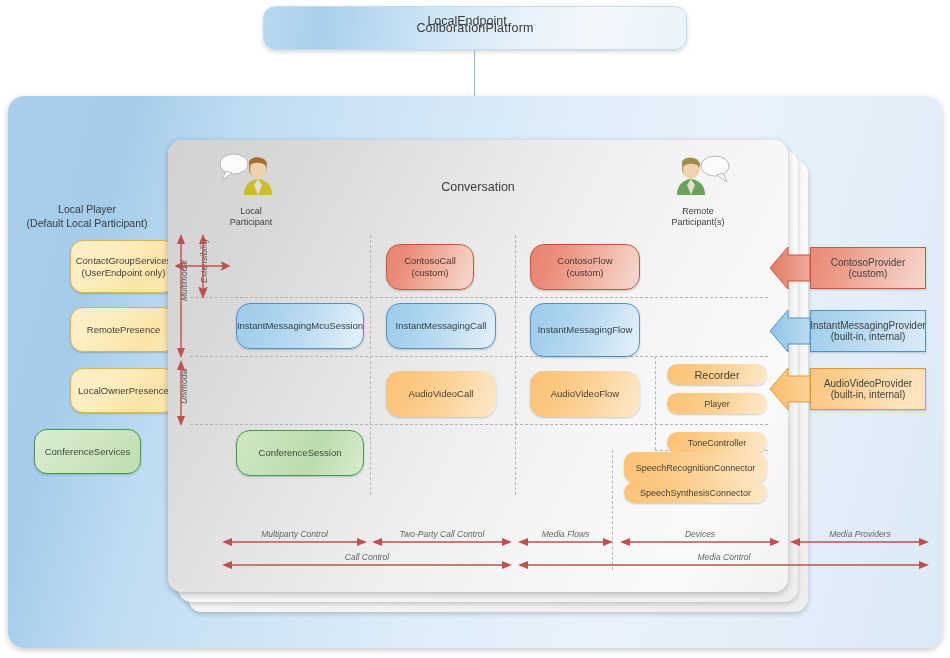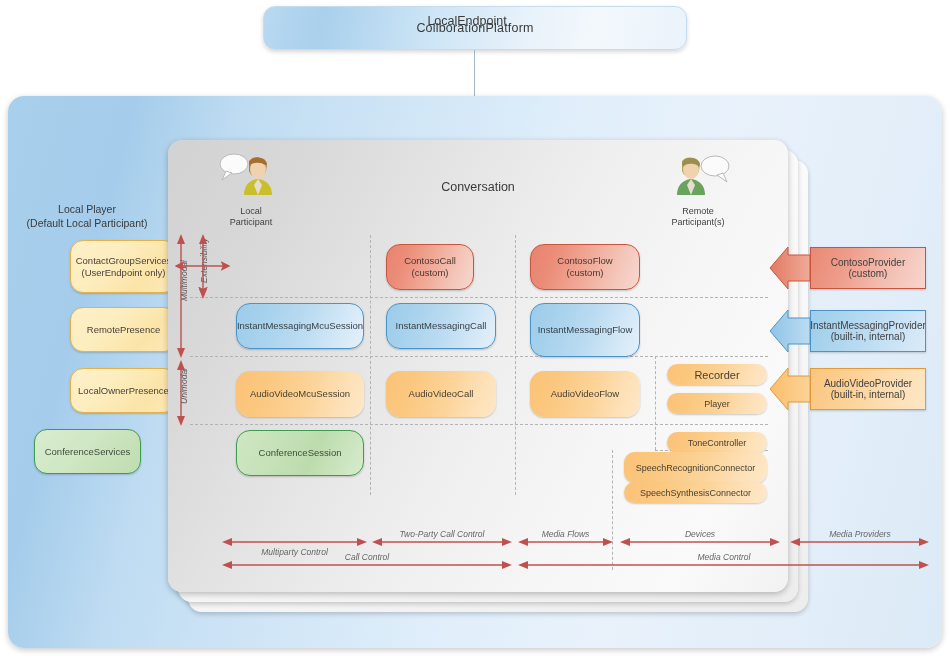--- a/index.html
+++ b/index.html
@@ -240,23 +240,20 @@
     <div class="node n-blue" style="left:68px; top:163px; width:128px; height:46px;">
       <div>InstantMessagingMcuSession</div>
     </div>
     <div class="node n-blue" style="left:218px; top:163px; width:110px; height:46px;">
       <div>InstantMessagingCall</div>
     </div>
     <div class="node n-blue" style="left:362px; top:163px; width:110px; height:54px;">
       <div>InstantMessagingFlow</div>
     </div>
 
-    <div class="node n-orange" style="left:68px; top:231px; width:128px; height:46px;">
-      <div>AudioVideoMcuSession</div>
-    </div>
     <div class="node n-orange" style="left:218px; top:231px; width:110px; height:46px;">
       <div>AudioVideoCall</div>
     </div>
     <div class="node n-orange" style="left:362px; top:231px; width:110px; height:46px;">
       <div>AudioVideoFlow</div>
     </div>
 
     <div class="node n-green" style="left:68px; top:290px; width:128px; height:46px;">
       <div>ConferenceSession</div>
     </div>
@@ -326,21 +323,21 @@
       <div>(built-in, internal)</div>
     </div>
   </div>
   <div class="provider pv-orange" style="left:810px; top:368px;">
     <div>
       <div>AudioVideoProvider</div>
       <div>(built-in, internal)</div>
     </div>
   </div>
 
-  <div class="haxis-label" style="left:222px; top:529px; width:145px;margin-top:18px;">Multiparty Control</div>
+  <div class="haxis-label" style="left:222px; top:529px; width:145px;">Multiparty Control</div>
   <div class="haxis-label" style="left:372px; top:529px; width:140px;">Two-Party Call Control</div>
   <div class="haxis-label" style="left:518px; top:529px; width:95px;">Media Flows</div>
   <div class="haxis-label" style="left:620px; top:529px; width:160px;">Devices</div>
   <div class="haxis-label" style="left:790px; top:529px; width:140px;">Media Providers</div>
 
   <div class="haxis-label" style="left:222px; top:552px; width:290px;">Call Control</div>
   <div class="haxis-label" style="left:518px; top:552px; width:412px;">Media Control</div>
 
   <svg class="overlay">
     <defs>

